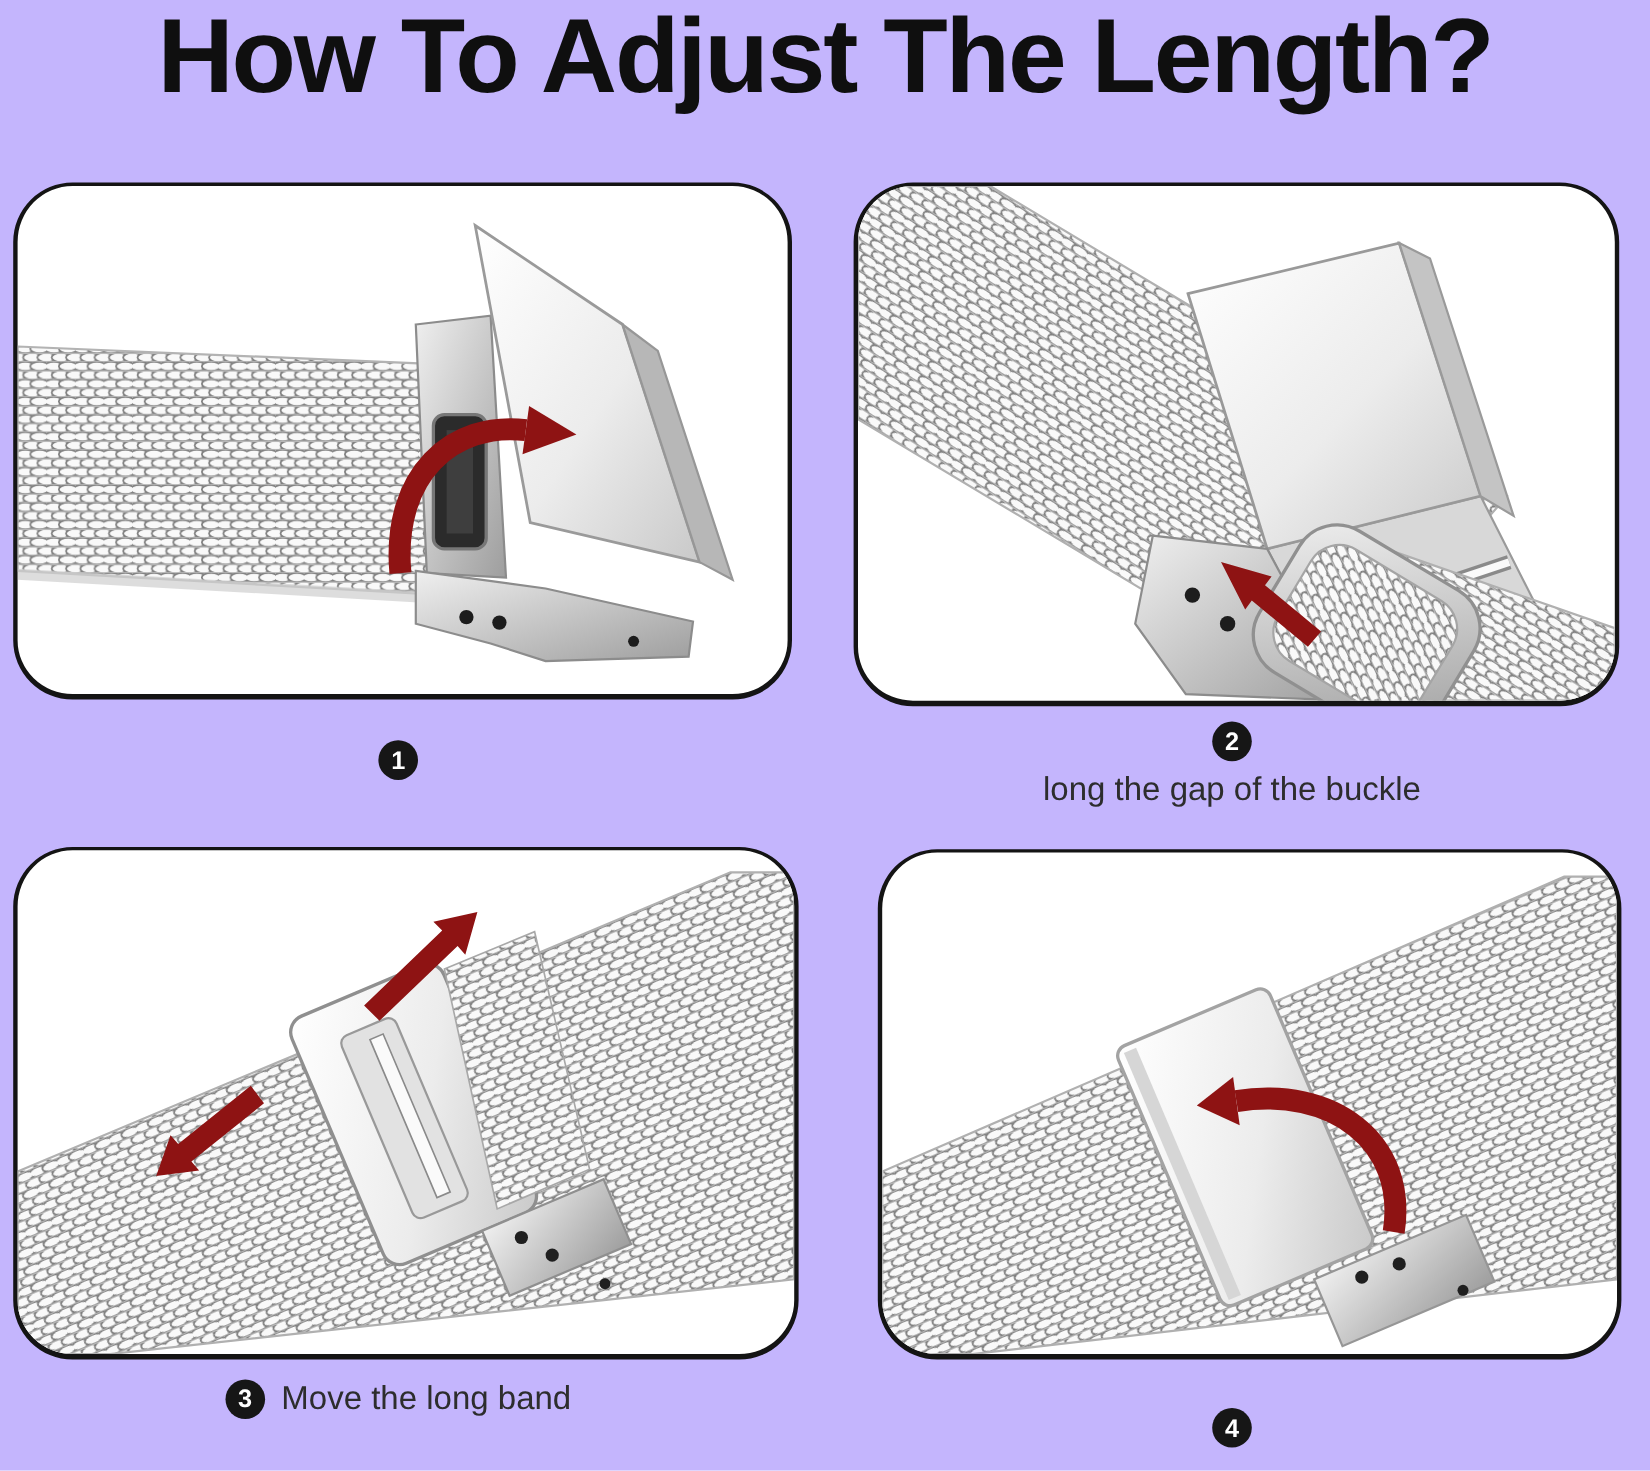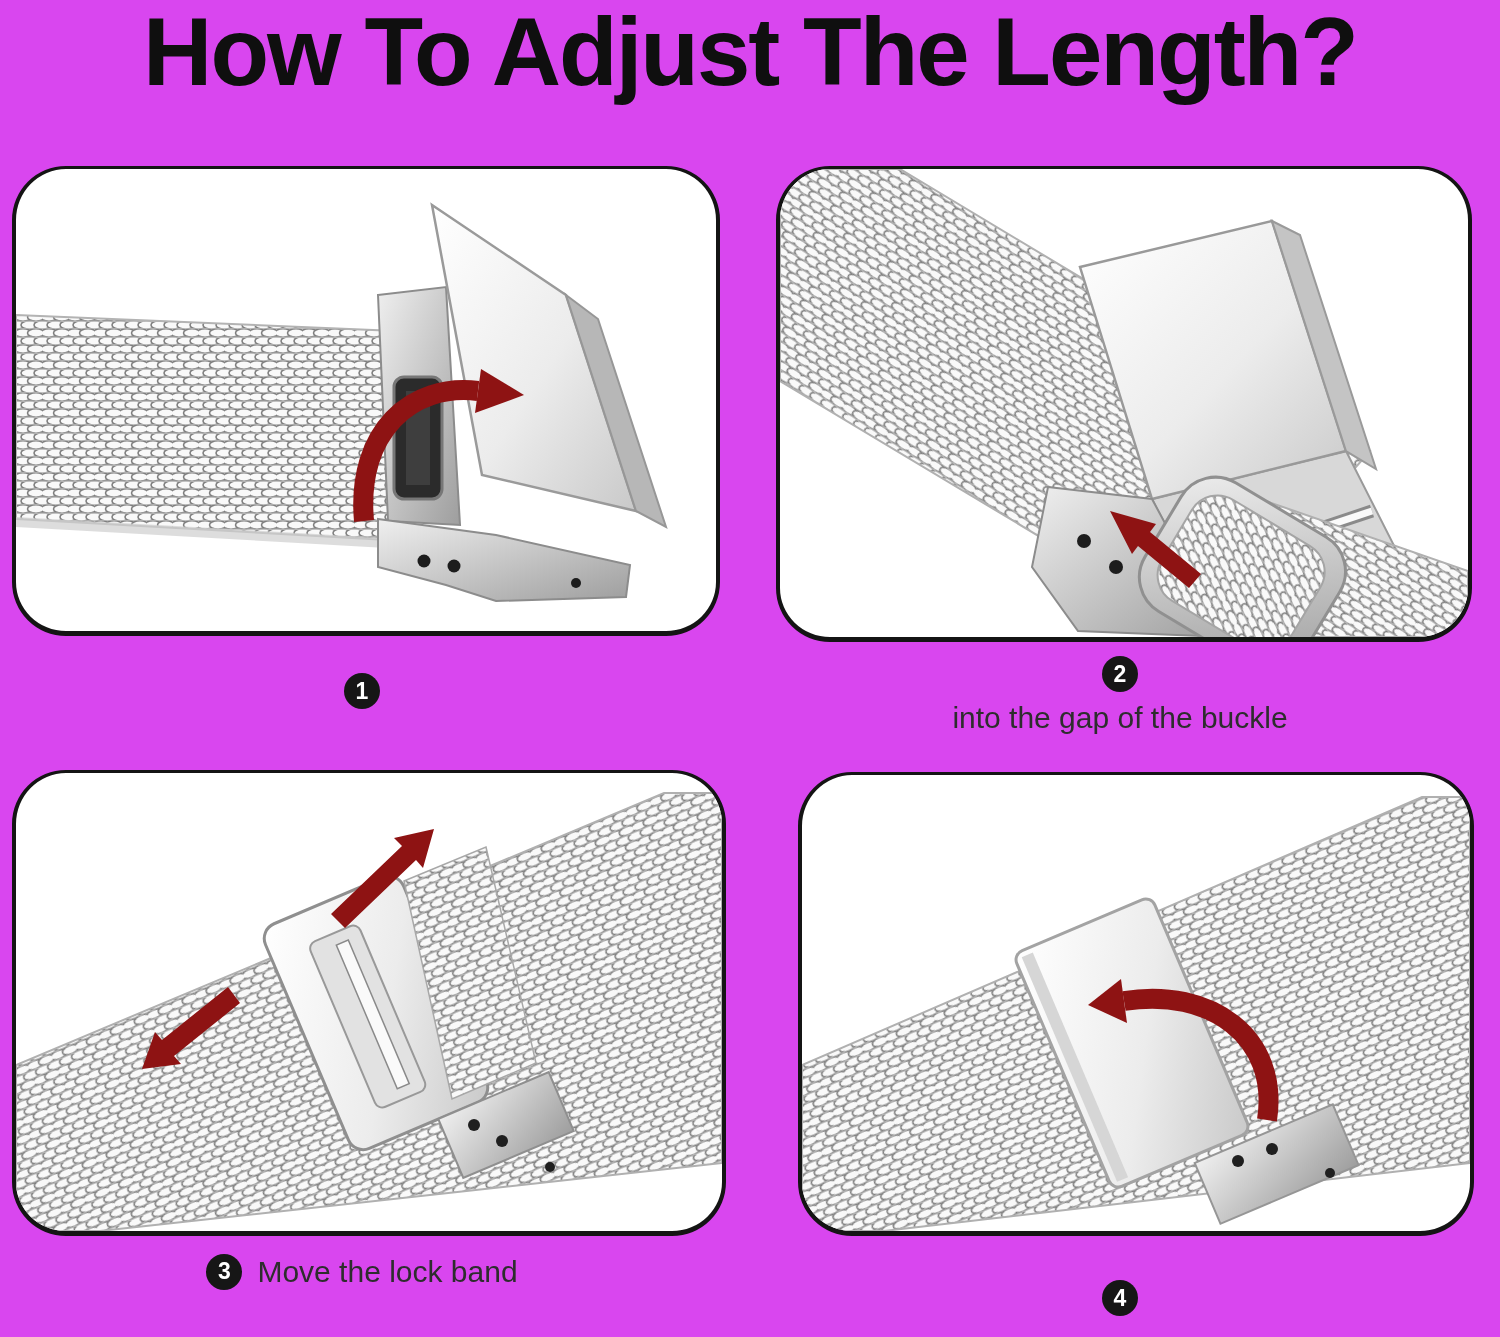--- a/index.html
+++ b/index.html
@@ -5,21 +5,21 @@
   :root{
     --arrow:#8e1313;
     --panel_border:#141414;
     --title:#0f0f0f;
     --caption:#2d2d2d;
     --badge_bg:#161616;
     --badge_fg:#ffffff;
   }
   html,body{margin:0;padding:0;background:#ffffff;}
   .stage{
-    position:relative;width:1500px;height:1337px;background:#d946ef;overflow:hidden;
+    position:relative;width:1500px;height:1337px;background:#c4b5fd;overflow:hidden;
     font-family:"Liberation Sans", sans-serif;
   }
   .title{
     position:absolute;left:0;top:2px;width:100%;text-align:center;
     font-size:96px;font-weight:bold;letter-spacing:-2px;line-height:1.05;
     color:var(--title);white-space:nowrap;
   }
   .panel{
     position:absolute;background:#ffffff;overflow:hidden;
     border:4px solid var(--panel_border);
@@ -222,27 +222,27 @@
     <div class="cap-line">
         <span class="badge">1</span>
       </div>
 
   </div>
 
   <div class="caption" id="cap2">
     <div class="cap-line">
         <span class="badge">2</span>
       </div>
-    <div class="cap-line line2">into the gap of the buckle</div>
+    <div class="cap-line line2">long the gap of the buckle</div>
   </div>
 
   <div class="caption" id="cap3">
     <div class="cap-line">
         <span class="badge">3</span>
-        <span>Move the lock band</span>
+        <span>Move the long band</span>
       </div>
   </div>
 
   <div class="caption" id="cap4">
     <div class="cap-line">
         <span class="badge">4</span>
       </div>
 
   </div>
 

